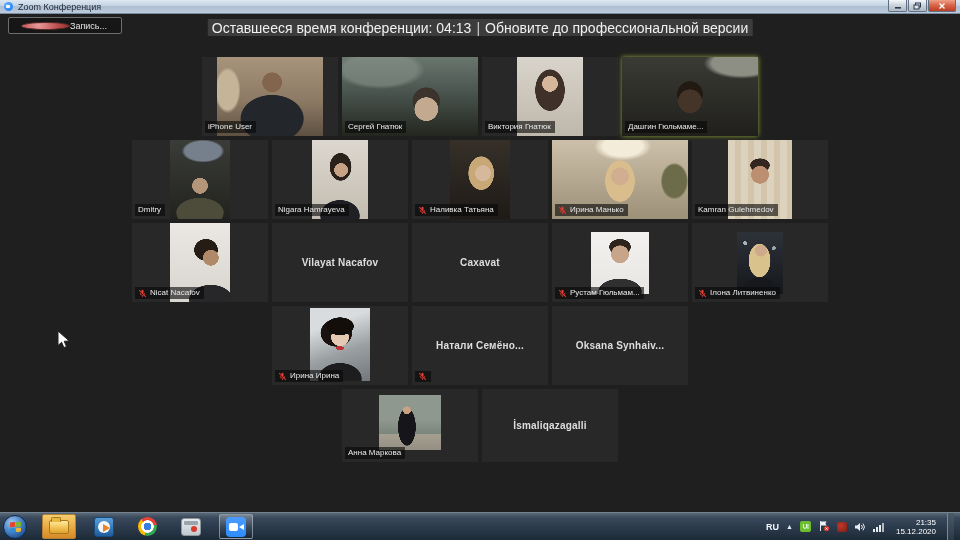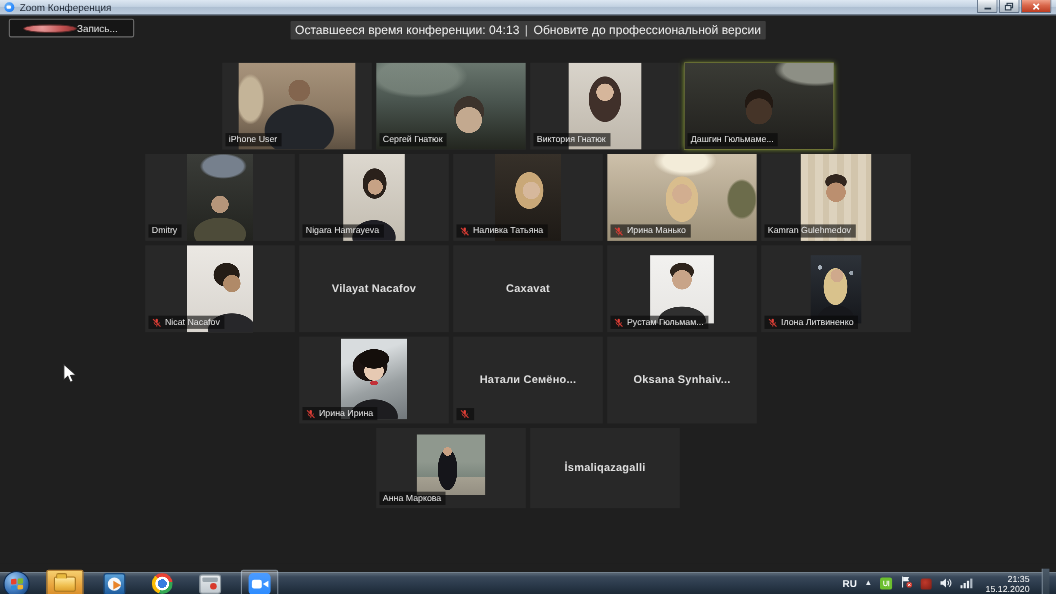--- a/index.html
+++ b/index.html
@@ -25,21 +25,21 @@
 
   .record-btn { position:absolute; top:3px; left:8px; width:114px; height:17px;
     background:#161616; border:1px solid #6e6e6e; border-radius:2px;
     display:flex; align-items:center; color:#e3e3e3; font-size:9px; }
   .rec-dot { width:8px; height:8px; border-radius:50%; margin:0 0 0 12px;
     background:radial-gradient(circle at 35% 30%, #e89a9a, #c05050 60%, #8e3030); border:1px solid #5a2a2a; }
   .record-btn span { flex:1; text-align:center; padding-right:14px; }
 
   .notify-pill { position:absolute; top:5px; left:50%; transform:translateX(-50%);
     height:17px; background:#3c3c3c; border-radius:1px; display:flex; align-items:center;
-    padding:0 4px; font-size:11px; color:#f0f0f0; white-space:nowrap; }
+    padding:0 4px; font-size:14px; color:#f0f0f0; white-space:nowrap; }
   .notify-pill .div { margin:0 5px; color:#cfcfcf; }
 
   
   .grid { position:absolute; top:43px; left:0; right:0; display:flex; flex-direction:column; gap:4px; align-items:center; }
   .row { display:flex; gap:4px; }
   .tile { width:136px; height:79px; position:relative; background:#282828; overflow:hidden; }
   .row.last .tile { height:73px; }
   .tile.active { outline:2px solid #ccd84e; outline-offset:-2px; box-shadow:0 0 5px rgba(170,200,60,.8); }
 
   .vid { position:absolute; top:0; bottom:0; left:50%; transform:translateX(-50%); }
@@ -61,21 +61,21 @@
   .v20{width:62px;top:6px;bottom:12px;background:radial-gradient(circle 4px at 45% 28%,#c9a183 97%,transparent),radial-gradient(ellipse 9px 19px at 45% 58%,#15151a 97%,transparent),linear-gradient(180deg,#8f988e 45%,#7b867d 70%,#a5a091 70%,#948f82);}
 
   .plate { position:absolute; left:3px; bottom:3px; background:rgba(8,8,8,.62); color:#e9e9e9;
     font-size:8px; line-height:10px; padding:1px 4px 1px 3px; display:flex; gap:3px; align-items:center;
     white-space:nowrap; max-width:130px; z-index:5; }
   .plate svg { flex:none; }
   .cname { position:absolute; inset:0; display:flex; align-items:center; justify-content:center;
     color:#dedede; font-size:10px; font-weight:700; letter-spacing:.2px; white-space:nowrap; }
 
   
-  .taskbar { position:absolute; bottom:0; left:0; width:960px; height:20px;
+  .taskbar { position:absolute; bottom:0; left:0; width:960px; height:28px;
     background:linear-gradient(180deg,#5b6a79 0%,#39485a 18%,#2b3a4b 55%,#1c2936 100%);
     border-top:1px solid #74828f; display:flex; align-items:center; z-index:60;gap:8px; }
   .orb { width:24px; height:24px; border-radius:50%; margin:0 5px 0 3px; position:relative;
     background:radial-gradient(circle at 35% 28%,#9cc8f2,#3a74b8 55%,#123a6e 95%); border:1px solid #0d2a50;
     display:flex; align-items:center; justify-content:center; }
   .flag { width:11px; height:10px; display:grid; grid-template-columns:1fr 1fr; grid-template-rows:1fr 1fr; gap:1px; transform:skewY(-4deg); }
   .flag i { border-radius:1px; }
   .flag i:nth-child(1){background:#e8432c;} .flag i:nth-child(2){background:#7db72f;}
   .flag i:nth-child(3){background:#2f8cd8;} .flag i:nth-child(4){background:#f2b52d;}
 

